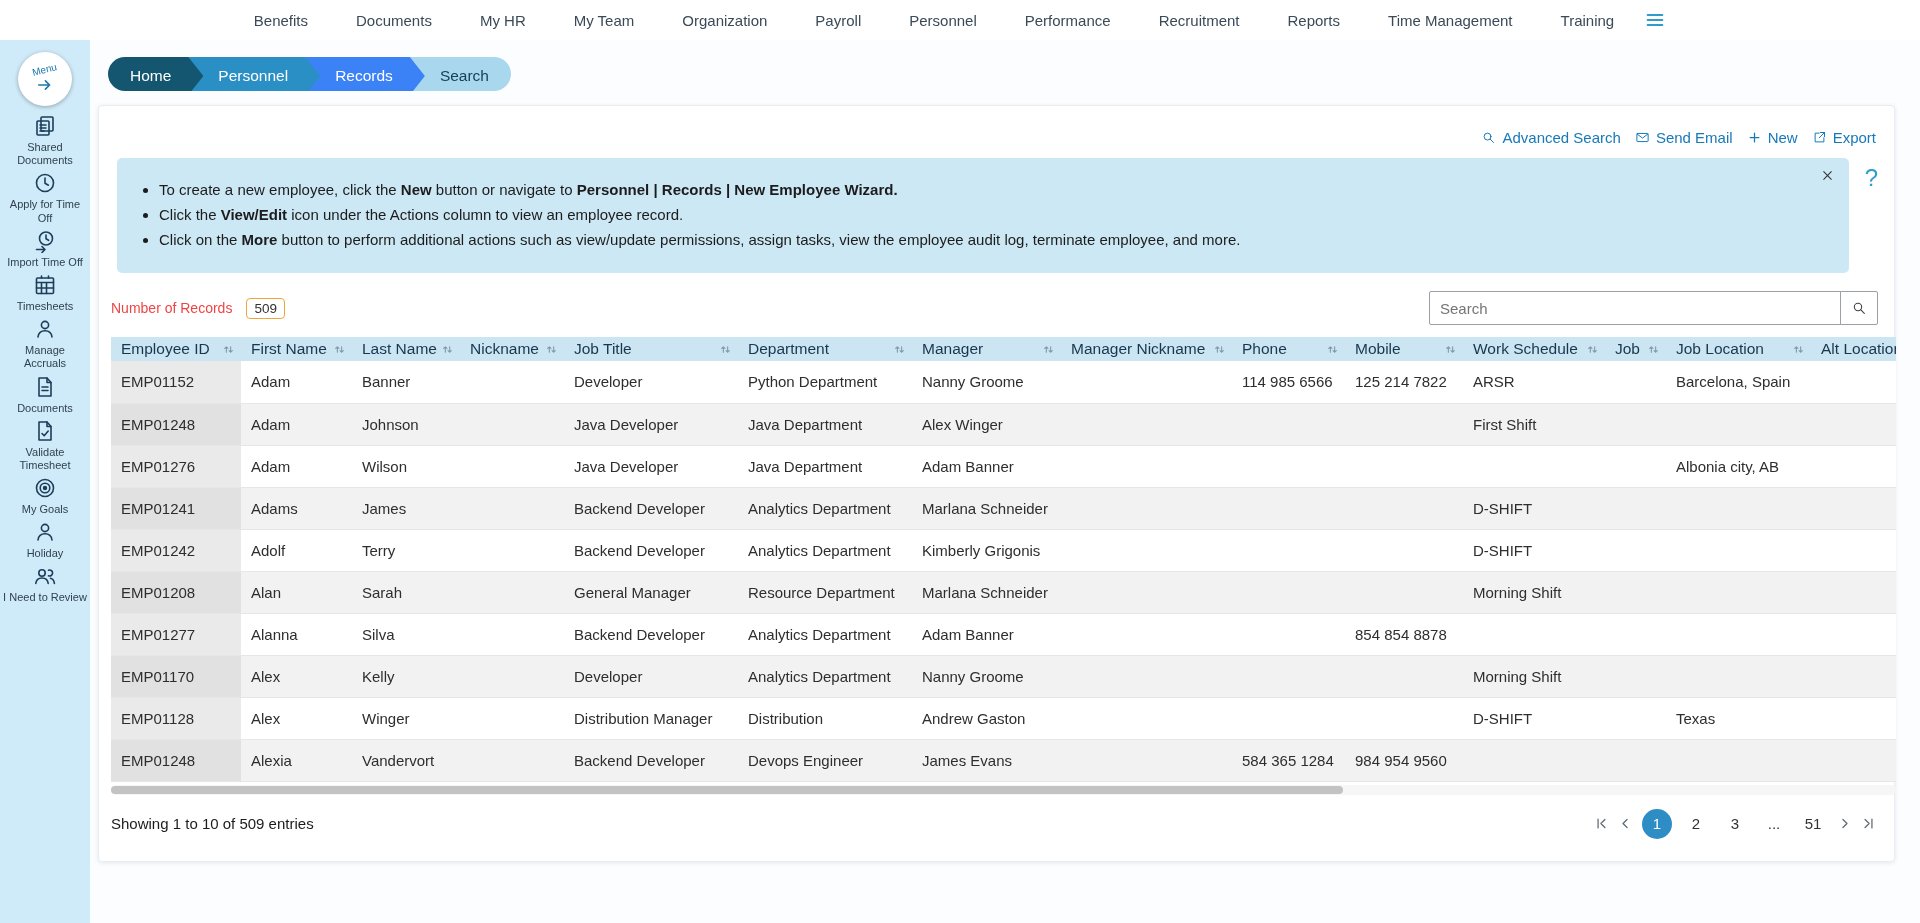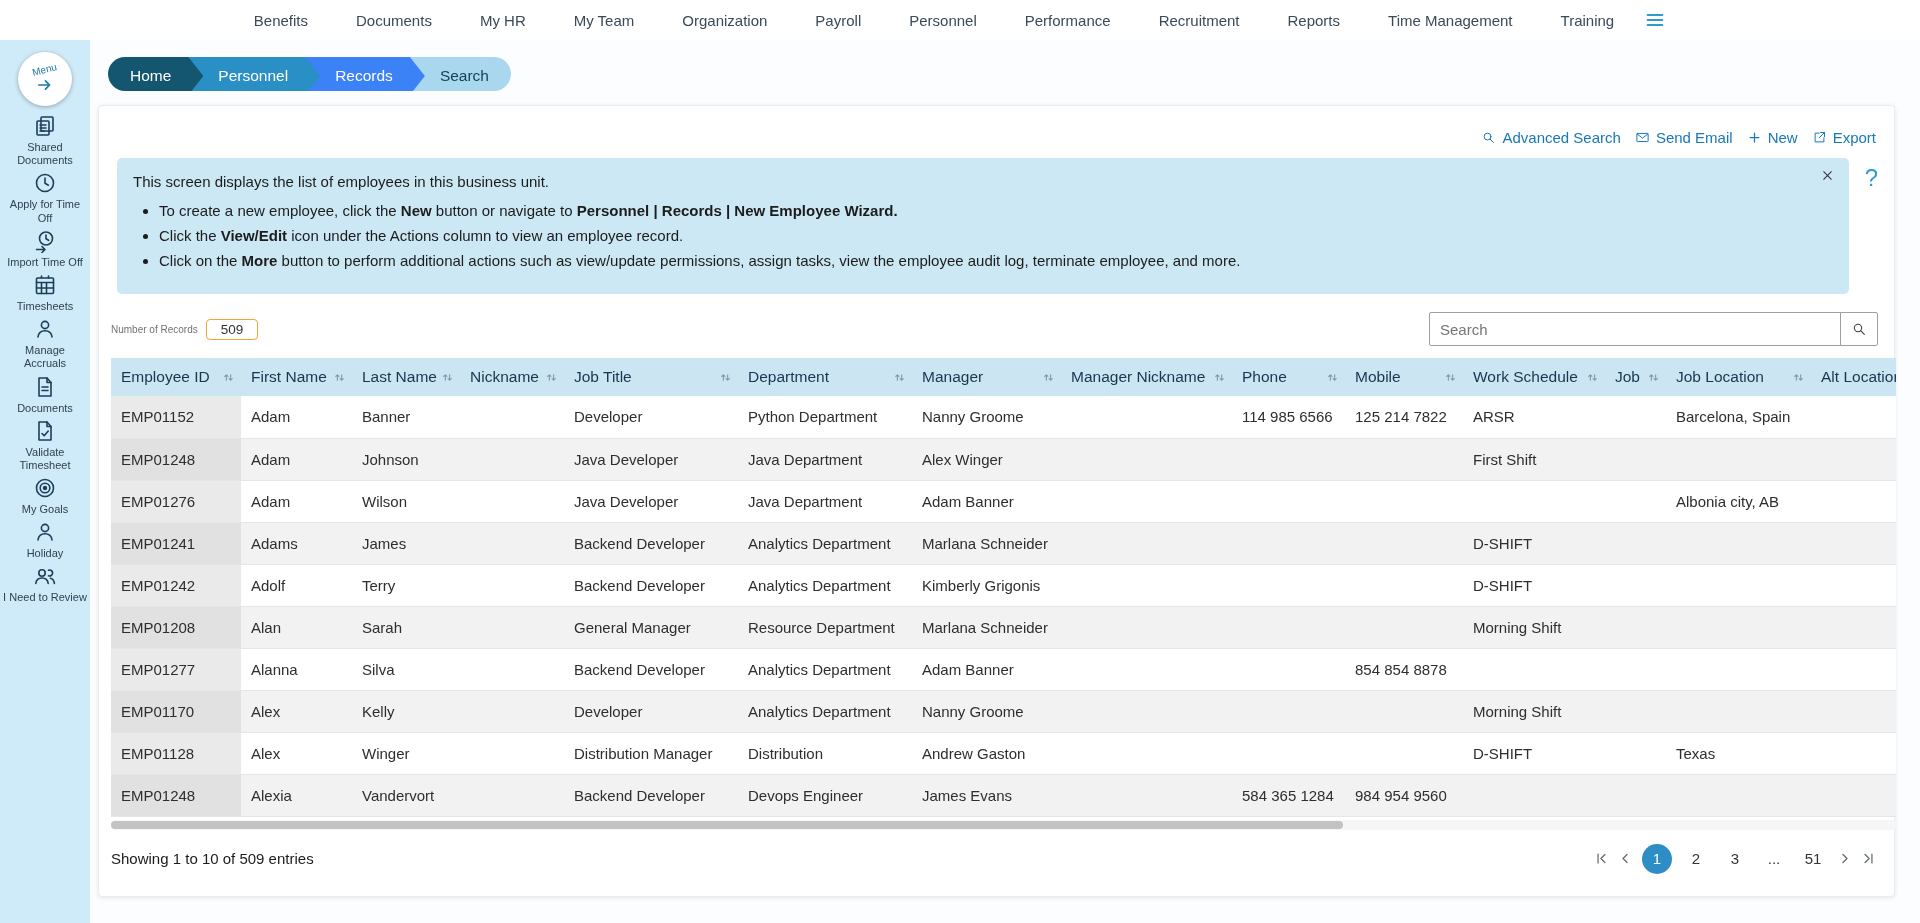--- a/index.html
+++ b/index.html
@@ -44,34 +44,34 @@
   .info-bullets{margin:0 0 0 26px}
   .info-bullets li{font-size:15px;margin:8px 0}
   .info-close{position:absolute;top:11px;right:15px;color:#333}
   .info-close .icn{width:13px;height:13px}
   .help-btn{color:#2e9ccc;font-size:24px;line-height:1;padding-top:8px}
 
   .controls-row{display:flex;align-items:center;margin:18px 16px 12px 12px}
   .zone{flex:1;display:flex;align-items:center}
   .zone.center{flex:0 0 auto}
   .zone.right{justify-content:flex-end}
-  .records-label{font-size:10px;color:#737373;margin-right:8px}
-  .records-badge{border:1px solid var(--badge-border,#f0a53c);border-radius:4px;padding:2px 14px;font-size:13.5px;color:#333;background:#fff}
+  .records-label{font-size:14px;color:#ef4444;margin-right:14px}
+  .records-badge{border:1px solid var(--badge-border,#f0a53c);border-radius:4px;padding:2px 7px;font-size:13.5px;color:#333;background:#fff}
   .search-wrap{display:flex}
   .search-input{width:412px;height:34px;border:1px solid #9aa0a6;border-radius:2px 0 0 2px;padding:0 10px;font-size:15px;color:#333;outline:none;font-family:inherit}
   .search-btn{width:38px;height:34px;border:1px solid #9aa0a6;margin-left:-1px;background:#fff;display:flex;align-items:center;justify-content:center;color:#3c4043;border-radius:0 2px 2px 0}
   .search-btn .icn{width:16px;height:16px}
   .show-label,.entries-label{font-size:15.5px;color:#222}
   .page-size{margin:0 8px;height:30px;width:58px;border:1px solid #8d9499;border-radius:3px;font-size:15px;color:#222;background:#fff;font-family:inherit;padding:0 4px}
   .settings-btn{margin-left:10px;color:#3e7d9c;display:flex}
   .settings-btn .icn{width:17px;height:17px}
 
   .table-viewport{margin-left:12px;overflow:hidden;width:1785px}
   table.emp{border-collapse:collapse;table-layout:fixed;width:1822px}
-  .emp th{height:38px;background:var(--th-bg,#cbe5f3);font-weight:400;font-size:15.5px;color:#17374e;text-align:left;padding:0 6px 0 10px;cursor:pointer;white-space:nowrap}
+  .emp th{height:24px;background:var(--th-bg,#cbe5f3);font-weight:400;font-size:15.5px;color:#17374e;text-align:left;padding:0 6px 0 10px;cursor:pointer;white-space:nowrap}
   .th-inner{display:flex;align-items:center;justify-content:space-between;gap:4px;overflow:hidden}
   .emp th .icn.sort{width:13px;height:13px;color:#7d99ab;flex:0 0 auto}
   .emp td{height:42px;padding:0 10px;font-size:15px;color:#2e2e2e;border-bottom:1px solid #e6e6e6;white-space:nowrap;overflow:hidden}
   .emp tbody tr:nth-child(odd){background:#fff}
   .emp tbody tr:nth-child(even){background:#f2f2f2}
   .emp tbody tr:nth-child(odd) td:first-child{background:#eaeaea}
   .emp tbody tr:nth-child(even) td:first-child{background:#e1e1e1}
 
   .hscroll{margin:3px 0 0 12px;width:1785px;height:10px;background:#f6f6f6;border-radius:5px;position:relative;cursor:pointer}
   .hthumb{position:absolute;left:0;top:1px;height:8px;width:69%;background:#c3c3c3;border-radius:4px}
@@ -263,21 +263,20 @@
               <path d="M13.5 4H20v6.5"></path>
               <path d="M20 4l-8.5 8.5"></path>
             </svg>
           </span>
           <span>Export</span>
         </a>
       </div>
 
     <div class="info-row">
       <div class="info-box">
-        <div class="info-intro">This screen displays the list of employees in this business unit.</div>
         <ul class="info-bullets">
             <li><span>To create a new employee, click the </span><b>New</b><span> button or navigate to </span><b>Personnel | Records | New Employee Wizard.</b></li>
             <li><span>Click the </span><b>View/Edit</b><span> icon under the Actions column to view an employee record.</span></li>
             <li><span>Click on the </span><b>More</b><span> button to perform additional actions such as view/update permissions, assign tasks, view the employee audit log, terminate employee, and more.</span></li>
           </ul>
         <button class="info-close"><span class="icn">
               <svg viewBox="0 0 24 24" fill="none" stroke="currentColor" stroke-width="1.6" stroke-linecap="round" stroke-linejoin="round">
                 <path d="M5 5l14 14M19 5L5 19" stroke-width="2"></path>
               </svg>
             </span></button>

